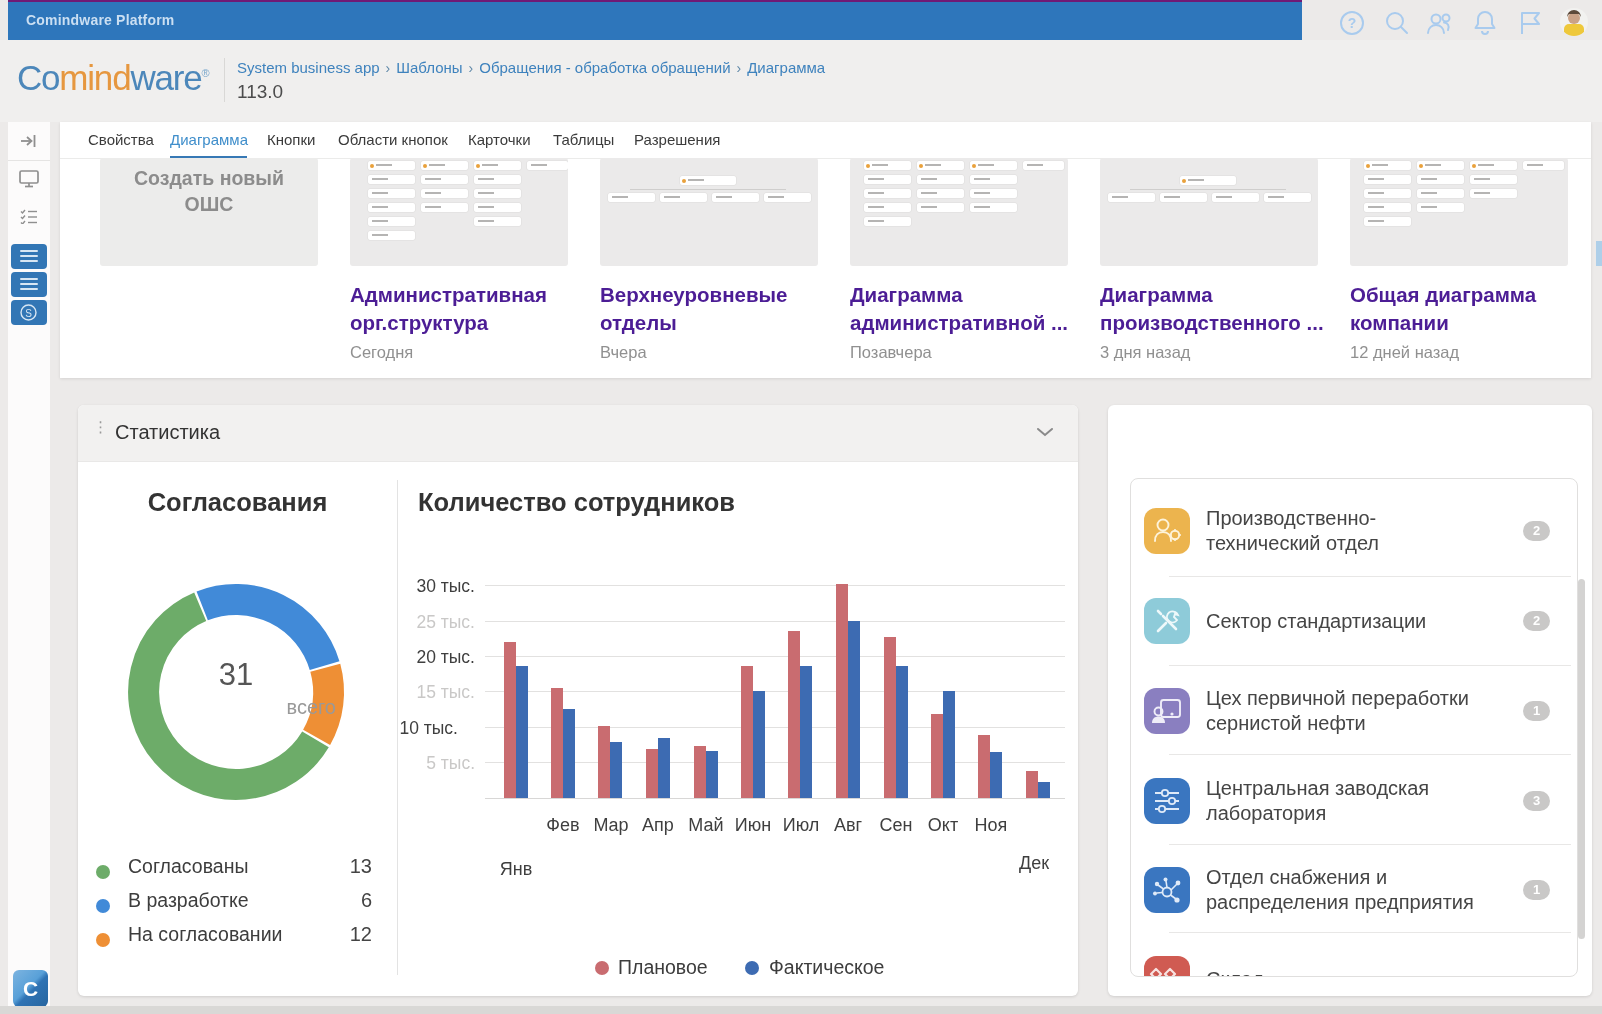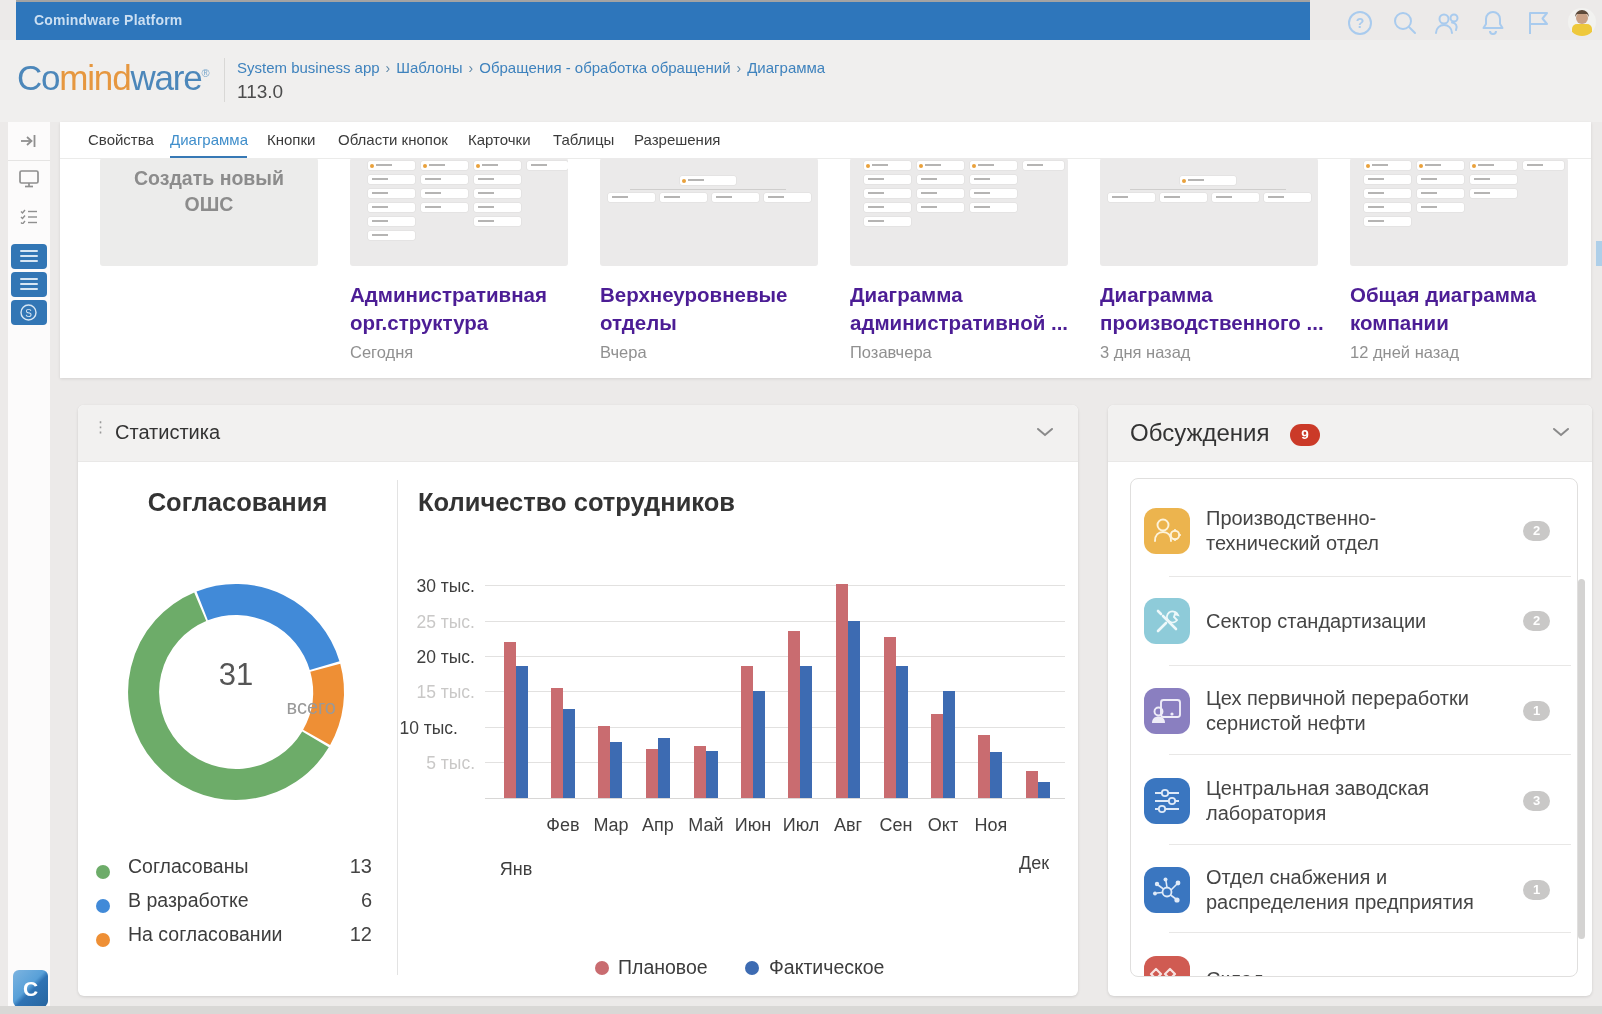--- a/index.html
+++ b/index.html
@@ -1,21 +1,21 @@
 <!DOCTYPE html>
 <html><head>
 <meta charset="utf-8">
 <style>
 * { margin:0; padding:0; box-sizing:border-box; }
 html,body { width:1602px; height:1014px; overflow:hidden; }
 body { font-family:"Liberation Sans", sans-serif; background:#eceae9; position:relative; }
 .abs { position:absolute; }
 
 
-#topbar { position:absolute; left:16px; top:0; width:1294px; height:40px; background:#2e76bb; border-top:2px solid #a3a3a3; }
+#topbar { position:absolute; left:8px; top:0; width:1294px; height:40px; background:#2e76bb; border-top:2px solid #701a75; }
 #topbar .brand { position:absolute; left:18px; top:10px; color:#cbdff2; font-size:14px; font-weight:bold; letter-spacing:.2px; }
 
 
 #header { position:absolute; left:0; top:40px; width:1602px; height:82px; background:#f0efee; }
 #logo { position:absolute; left:17px; top:18px; font-size:35px; letter-spacing:-1.2px; color:#4c87ba; }
 #logo .o { color:#e6973f; }
 #logo sup { font-size:11px; color:#7aa7cc; }
 #hdr-div { position:absolute; left:224px; top:18px; width:1px; height:44px; background:#d9d8d6; }
 #crumbs { position:absolute; left:237px; top:19px; font-size:15px; color:#3e82bd; }
 #crumbs .sep { color:#5f88a8; padding:0 6px; font-size:14px; }
@@ -462,27 +462,20 @@
   <div class="xlab" style="left:841px;top:410px;">Окт</div>
   <div class="xlab" style="left:889px;top:410px;">Ноя</div>
   <div class="xlab" style="left:932px;top:410px;margin-top:38px;">Дек</div>
   <div class="leg-dot" style="left:517px;top:556px;background:#c96c70;"></div>
   <div class="leg-lab" style="left:540px;top:551px;">Плановое</div>
   <div class="leg-dot" style="left:667px;top:556px;background:#3d6bb2;"></div>
   <div class="leg-lab" style="left:691px;top:551px;">Фактическое</div>
 </div>
 
 <div class="panel" id="disc">
-  <div class="phead">
-    <div class="ptitle" style="left:22px; font-size:24px; top:14px;">Обсуждения</div>
-    <div id="dbadge">9</div>
-    <svg class="chev" style="left:444px;" viewBox="0 0 18 10">
-        <path d="M2 2 L9 8 L16 2" fill="none" stroke="#8a8a8a" stroke-width="2" stroke-linecap="round"></path>
-      </svg>
-  </div>
   <div id="dlist">
     <div class="dicon" style="top:29px;background:#ecb44e;">
       <svg width="46" height="46" viewBox="0 0 46 46">
         <circle cx="19" cy="17" r="5.5" fill="none" stroke="#fdf3da" stroke-width="1.9"></circle>
         <path d="M11 33 c0-6 3.5-9 8-9 s8 3 8 9" fill="none" stroke="#fdf3da" stroke-width="1.9" stroke-linecap="round"></path>
         <circle cx="31" cy="27" r="4.2" fill="none" stroke="#fdf3da" stroke-width="1.9"></circle>
         <g stroke="#fdf3da" stroke-width="1.6">
             <line x1="31" y1="21" x2="31" y2="23.5"></line>
             <line x1="31" y1="30.5" x2="31" y2="33"></line>
             <line x1="25" y1="27" x2="27.5" y2="27"></line>

